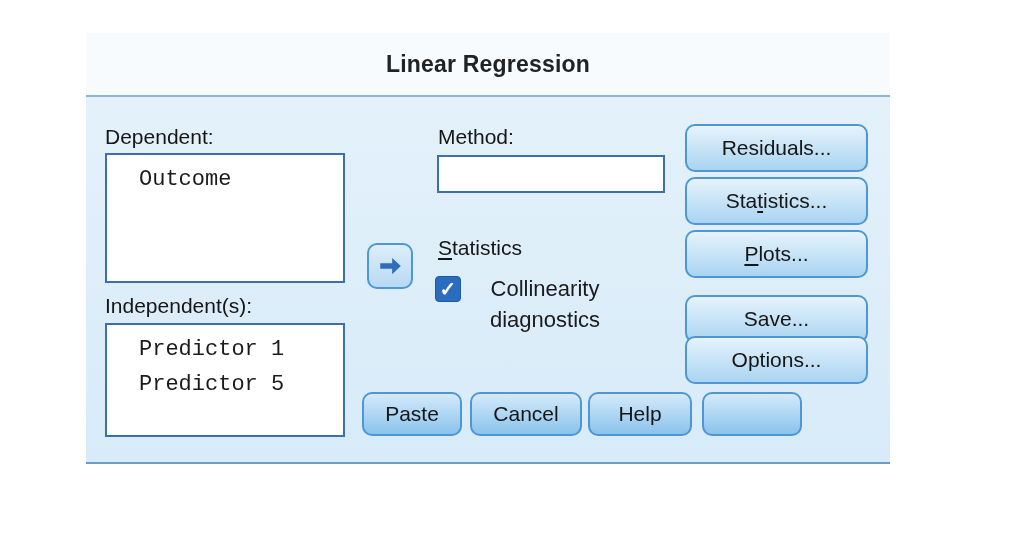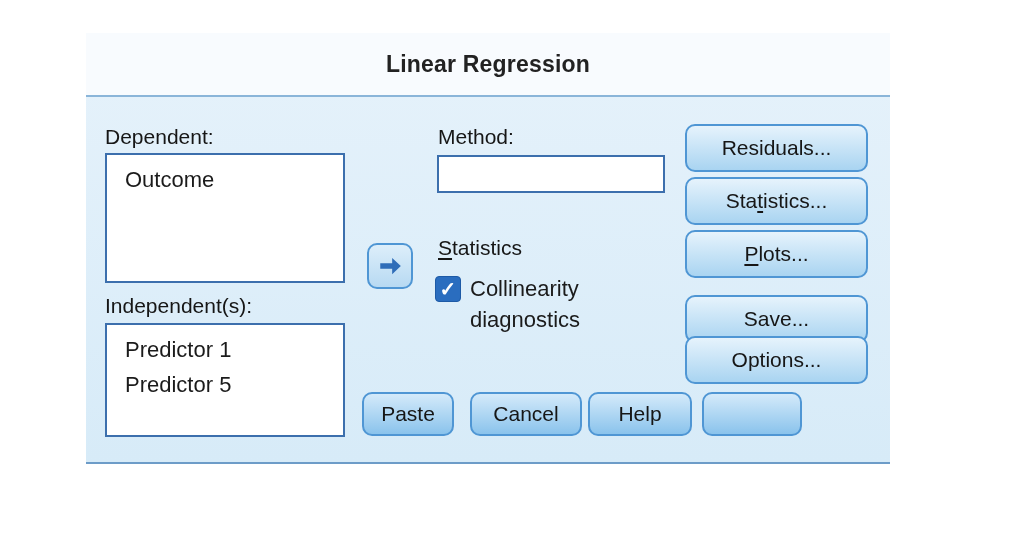--- a/index.html
+++ b/index.html
@@ -15,21 +15,21 @@
   }
   .titlebar{
     position:absolute;left:0;top:0;width:100%;height:62px;
     background:#f8fbfe;border-bottom:2px solid #8ab5d9;
     display:flex;align-items:center;justify-content:center;text-align:right;
   }
   .title{font-size:23px;font-weight:bold;color:#222;letter-spacing:.2px;}
   .lbl{position:absolute;font-size:21px;color:#161616;}
   .listbox{
     position:absolute;background:#ffffff;border:2px solid #3c6fad;
-    box-sizing:border-box;padding:7px 0 0 18px;
+    box-sizing:border-box;padding:7px 0 0 32px;font-family:Liberation Mono, monospace;
   }
   .listbox .item{font-size:22px;line-height:35px;white-space:nowrap;}
   .dep-box{left:19px;top:120px;width:240px;height:130px;}
   .ind-box{left:19px;top:290px;width:240px;height:114px;}
   .method-input{
     position:absolute;left:351px;top:122px;width:228px;height:38px;
     background:#ffffff;border:2px solid #3c6fad;box-sizing:border-box;
     font-family:"Liberation Sans",sans-serif;font-size:20px;padding:2px 8px;outline:none;
   }
   .arrow-btn{
@@ -40,21 +40,21 @@
   }
   .arrow-btn svg{width:26px;height:26px;fill:#2f6db8;}
   .group-lbl{left:352px;top:203px;}
   .mn{text-decoration:underline;text-underline-offset:3px;}
   .chk-row{position:absolute;left:349px;top:243px;display:flex;align-items:flex-start;}
   .checkbox{
     width:26px;height:26px;background:#2a6dbf;border:1px solid #1d5aa6;border-radius:4px;
     display:flex;align-items:center;justify-content:center;flex:0 0 auto;
     color:#ffffff;font-size:20px;font-weight:bold;cursor:pointer;box-sizing:border-box;
   }
-  .chk-lbl{margin-left:9px;font-size:22px;line-height:31px;width:150px;margin-top:-3px;}
+  .chk-lbl{margin-left:9px;font-size:22px;line-height:31px;width:150px;margin-top:-3px;text-align:center;}
   .btn{
     position:absolute;box-sizing:border-box;border:2px solid #4f96d4;border-radius:10px;
     background:linear-gradient(180deg,#e6f3fc 0%,#a9d4f1 100%);
     display:flex;align-items:center;justify-content:center;
     font-size:21px;color:#161616;cursor:pointer;
   }
   .side-btn{left:599px;width:183px;height:48px;text-align:right;}
   .bot-btn{
     top:359px;height:44px;
     background:linear-gradient(180deg,#d4eafa 0%,#8ac3ec 100%);
@@ -112,21 +112,21 @@
   <div class="btn side-btn" style="top:197px;">
       <span><span></span><span class="mn">P</span><span>lots...</span></span>
     </div>
   <div class="btn side-btn" style="top:262px;">
       <span><span>Save...</span><span class="mn"></span><span></span></span>
     </div>
   <div class="btn side-btn" style="top:303px;">
       <span><span>Options...</span><span class="mn"></span><span></span></span>
     </div>
 
-  <div class="btn bot-btn" style="left:276px;width:92px;">
+  <div class="btn bot-btn" style="left:276px;width:100px;">
     <span>Paste</span>
   </div>
   <div class="btn bot-btn" style="left:502px;width:104px;">
     <span>Help</span>
   </div>
   <div class="btn bot-btn" style="left:384px;width:112px;">
     <span>Cancel</span>
   </div>
   <div class="btn bot-btn" style="left:616px;width:100px;">
     <span></span>

